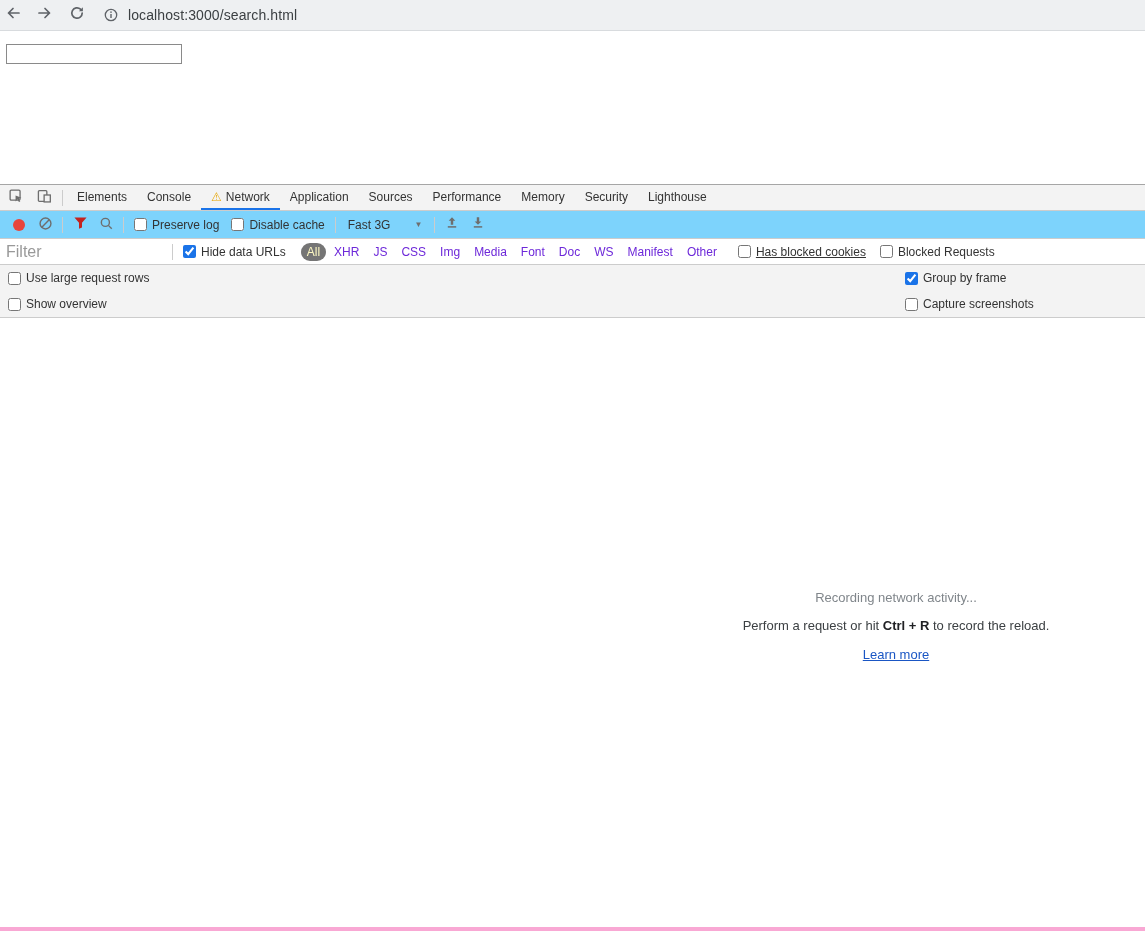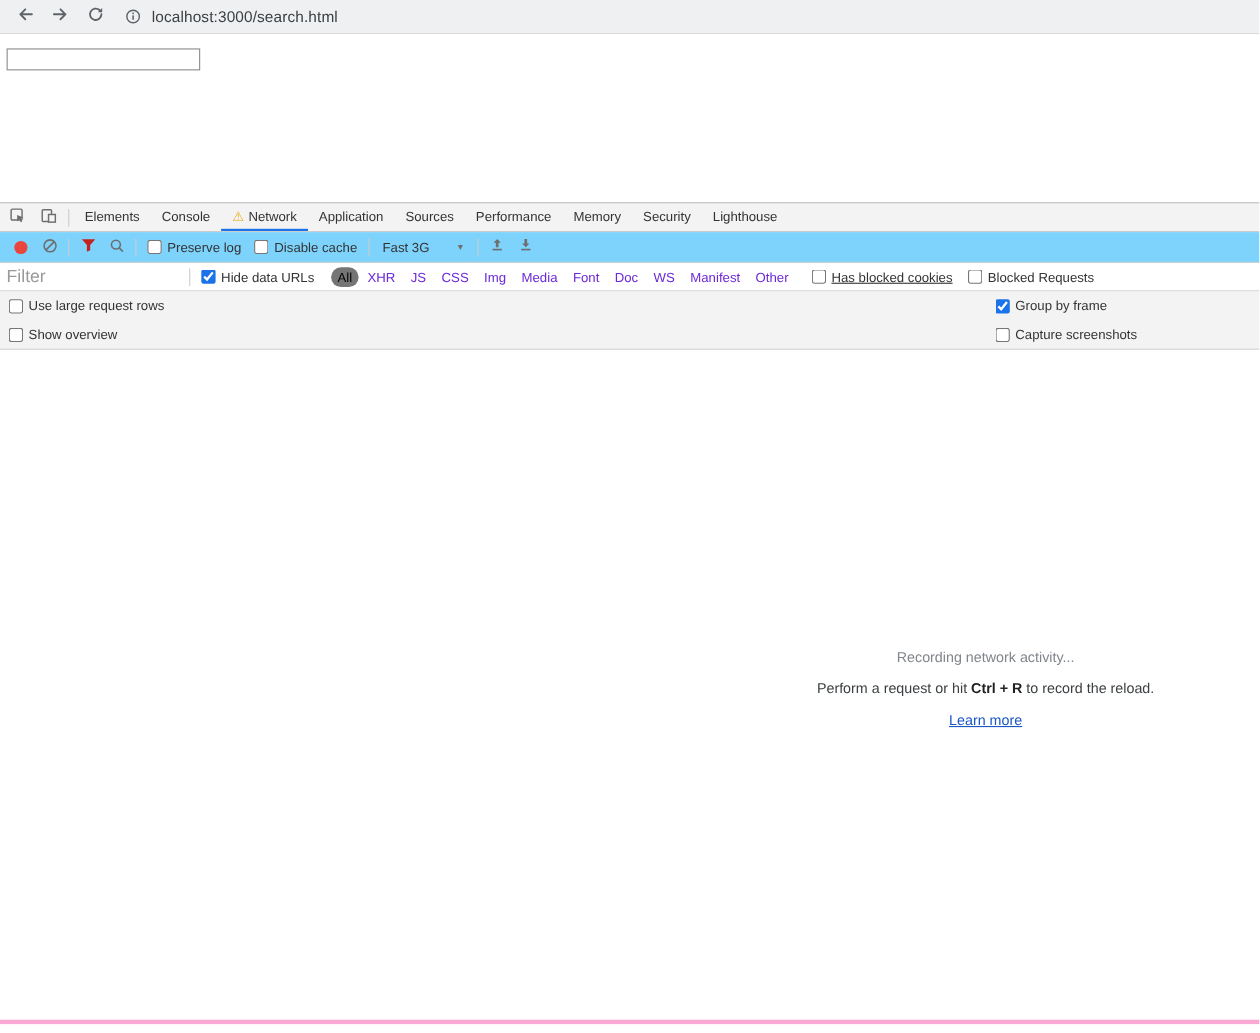--- a/index.html
+++ b/index.html
@@ -2,21 +2,21 @@
 <html><head>
 <meta charset="utf-8">
 <style>
   * { box-sizing: border-box; margin: 0; padding: 0; }
   html, body { width: 1145px; height: 939px; background: #fff; overflow: hidden; }
   body { font-family: "Liberation Sans", "DejaVu Sans", sans-serif; color: #333; }
 
   
   .browser-bar {
     height: 31px; background: #eef0f2; border-bottom: 1px solid #d8dbde;
-    display: flex; align-items: center; padding: 0 10px;
+    display: flex; align-items: center; padding: 0 0;
   }
   .nav-btn { width: 26px; height: 26px; display: flex; align-items: center; justify-content: center; cursor: pointer; }
   .nav-btn + .nav-btn { margin-left: 6px; }
   .omnibox { display: flex; align-items: center; margin-left: 10px; flex: 1; height: 26px; }
   .info-icon { width: 22px; height: 22px; display: flex; align-items: center; justify-content: center; }
   .url-text { font-size: 14px; color: #3c4043; margin-left: 6px; letter-spacing: .1px; }
 
   
   .page { height: 153px; background: #fff; padding: 13px 0 0 6px; }
   .page-search-input {
@@ -42,21 +42,21 @@
   .cb input { width: 13px; height: 13px; accent-color: #1a73e8; margin: 0; flex: 0 0 13px; }
 
   .throttle { display: flex; align-items: center; padding: 0 8px; cursor: pointer; text-align: center; }
   .throttle .caret { font-size: 8px; color: #6e6e6e; margin-left: 24px; }
 
   .dt-filter-row { height: 26px; background: #fff; border-bottom: 1px solid #ccc; display: flex; align-items: center; padding: 0 6px; }
   .filter-input { border: none; outline: none; width: 162px; font-size: 16px; color: #333; background: transparent; }
   .filter-input::placeholder { color: #999; }
   .type-list { display: flex; align-items: center; margin-left: 8px; }
   .type-item { padding: 2px 6px; margin: 0 1px; cursor: pointer; color: #6d28d9; border-radius: 9px; }
-  .type-item.selected { background: #757575; color: #000000; }
+  .type-item.selected { background: #757575; color: #fef9c3; }
 
   .dt-options { background: #f3f3f3; border-bottom: 1px solid #ccc; }
   .opt-row { height: 26px; display: grid; grid-template-columns: 1fr 240px; align-items: center; padding-left: 8px; }
 
   .dt-main { position: relative; height: 613px; background: #fff; border-bottom: 4px solid #f9a8d4; }
   .empty-state { position: absolute; left: 896px; top: 272px; transform: translateX(-50%); text-align: center; font-size: 13px; white-space: nowrap; }
   .empty-title { color: #80868b; margin-bottom: 13px; }
   .empty-hint { color: #3c4043; margin-bottom: 14px; }
   .empty-hint b { color: #202124; }
   .learn-more { color: #1a56c4; text-decoration: underline; cursor: pointer; }

